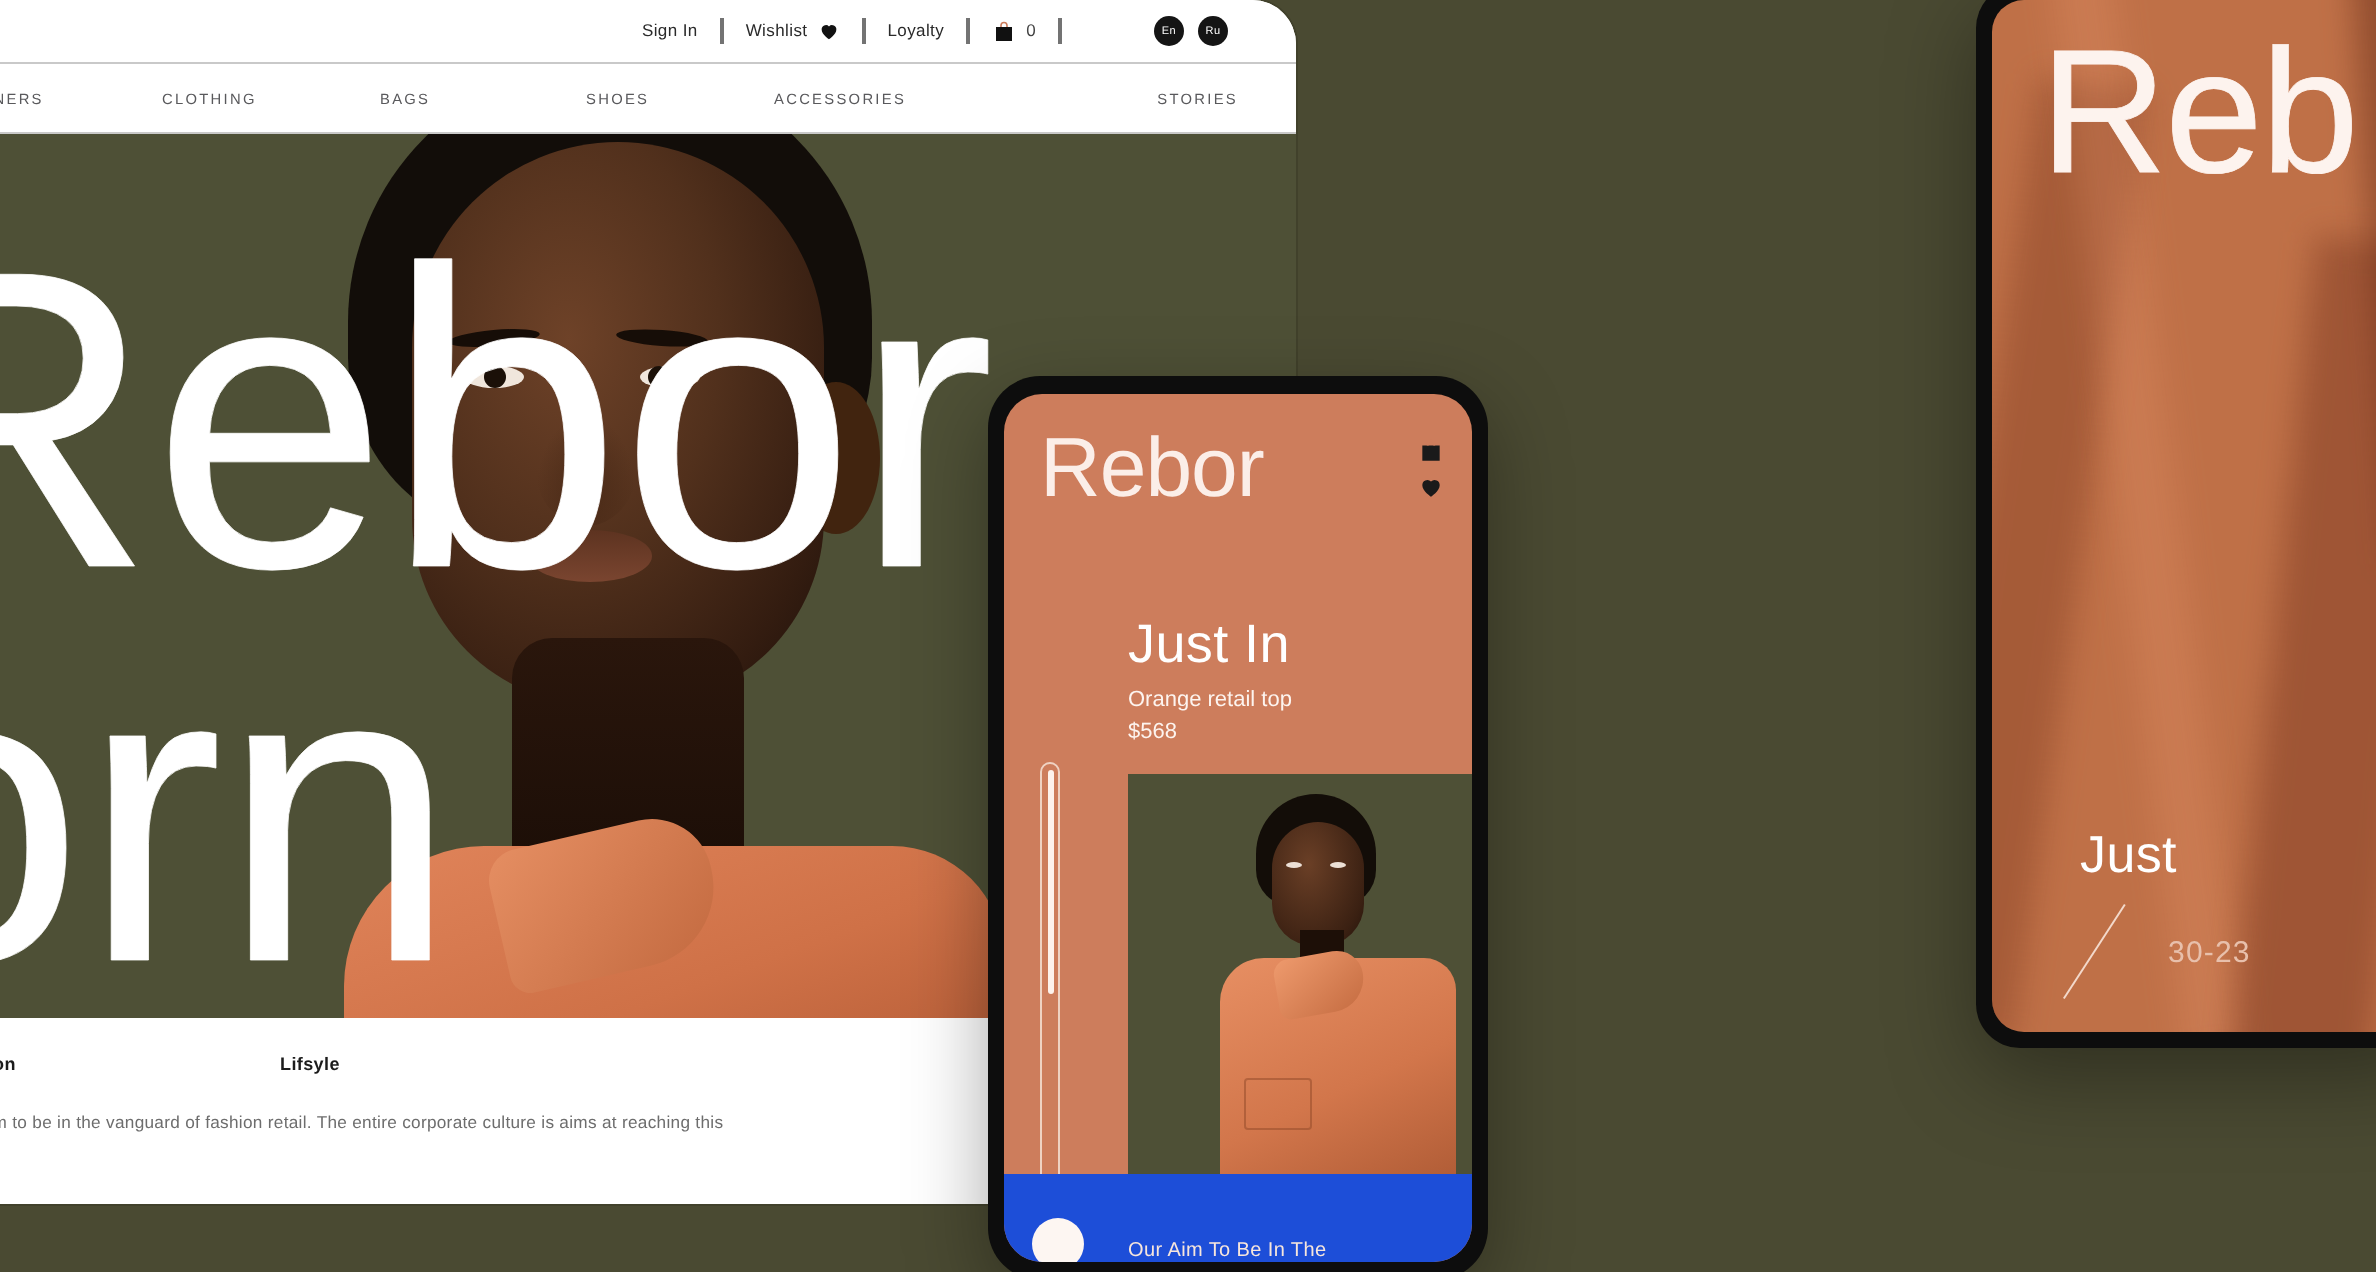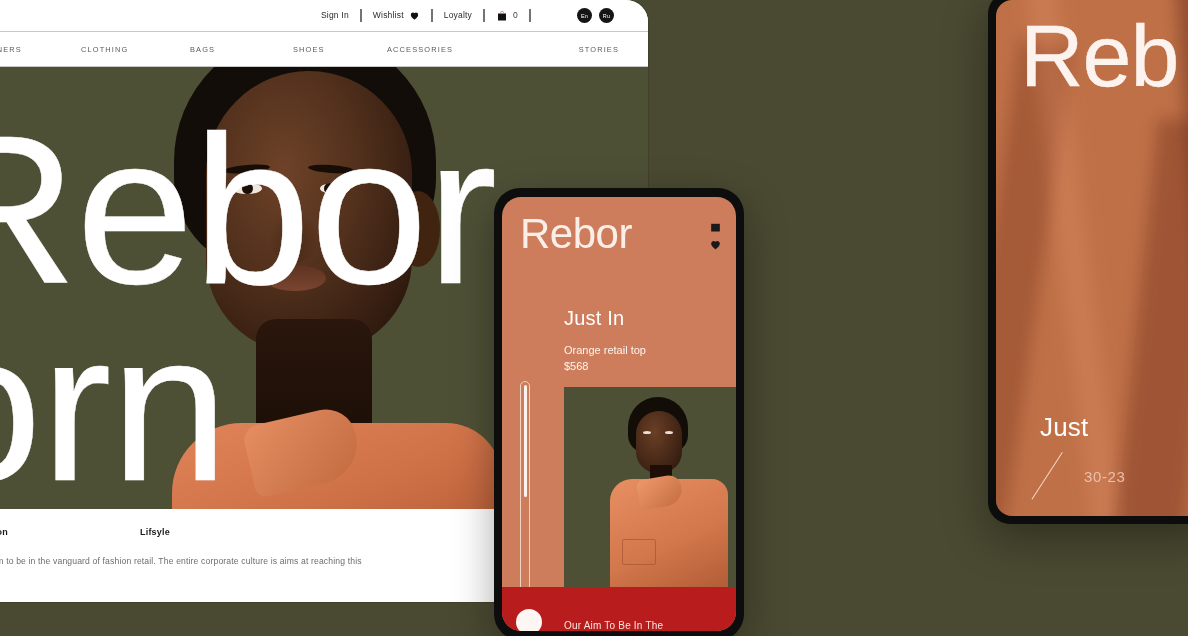--- a/index.html
+++ b/index.html
@@ -156,21 +156,21 @@
     line-height:1;
   }
   .phone-icons {
     position:absolute; right:14px; top:22px;
     display:flex; flex-direction:column; gap:5px; align-items:center;
   }
   .bag-ic { width:13px; height:13px; }
   .heart-ic { width:13px; height:13px; }
   .phone-justin {
     position:absolute; left:62px; top:110px;
-    font-size:20px; color:#fff; font-weight:400; letter-spacing:.2px;
+    font-size:27px; color:#fff; font-weight:400; letter-spacing:.2px;
   }
   .phone-prod {
     position:absolute; left:62px; top:146px;
     font-size:11px; color:#fdf4ef; line-height:1.45;
   }
   .phone-price { color:#fdf4ef; }
   .scrollbar {
     position:absolute; left:18px; top:184px; width:10px; height:236px;
     border:1px solid #efd2c2; border-radius:6px;
   }
@@ -203,21 +203,21 @@
     position:absolute; left:74px; top:90px; width:44px; height:30px;
     background:linear-gradient(145deg,#ee9a6d,#c56c41);
     border-radius:8px 14px 18px 6px; transform:rotate(-10deg);
   }
   .ph-pocket {
     position:absolute; left:58px; top:152px; width:34px; height:26px;
     border:1px solid rgba(150,76,44,.55); border-radius:2px;
   }
   .phone-footer {
     position:absolute; left:0; bottom:0; width:100%; height:44px;
-    background:#b91c1c;
+    background:#1d4ed8;
   }
   .footer-dot {
     position:absolute; left:14px; bottom:-4px; width:26px; height:26px;
     border-radius:50%; background:#fdf6f2;
   }
   .footer-text {
     position:absolute; left:62px; bottom:0px;
     font-size:10px; color:#f7e6dc; letter-spacing:.2px;
   }
 

